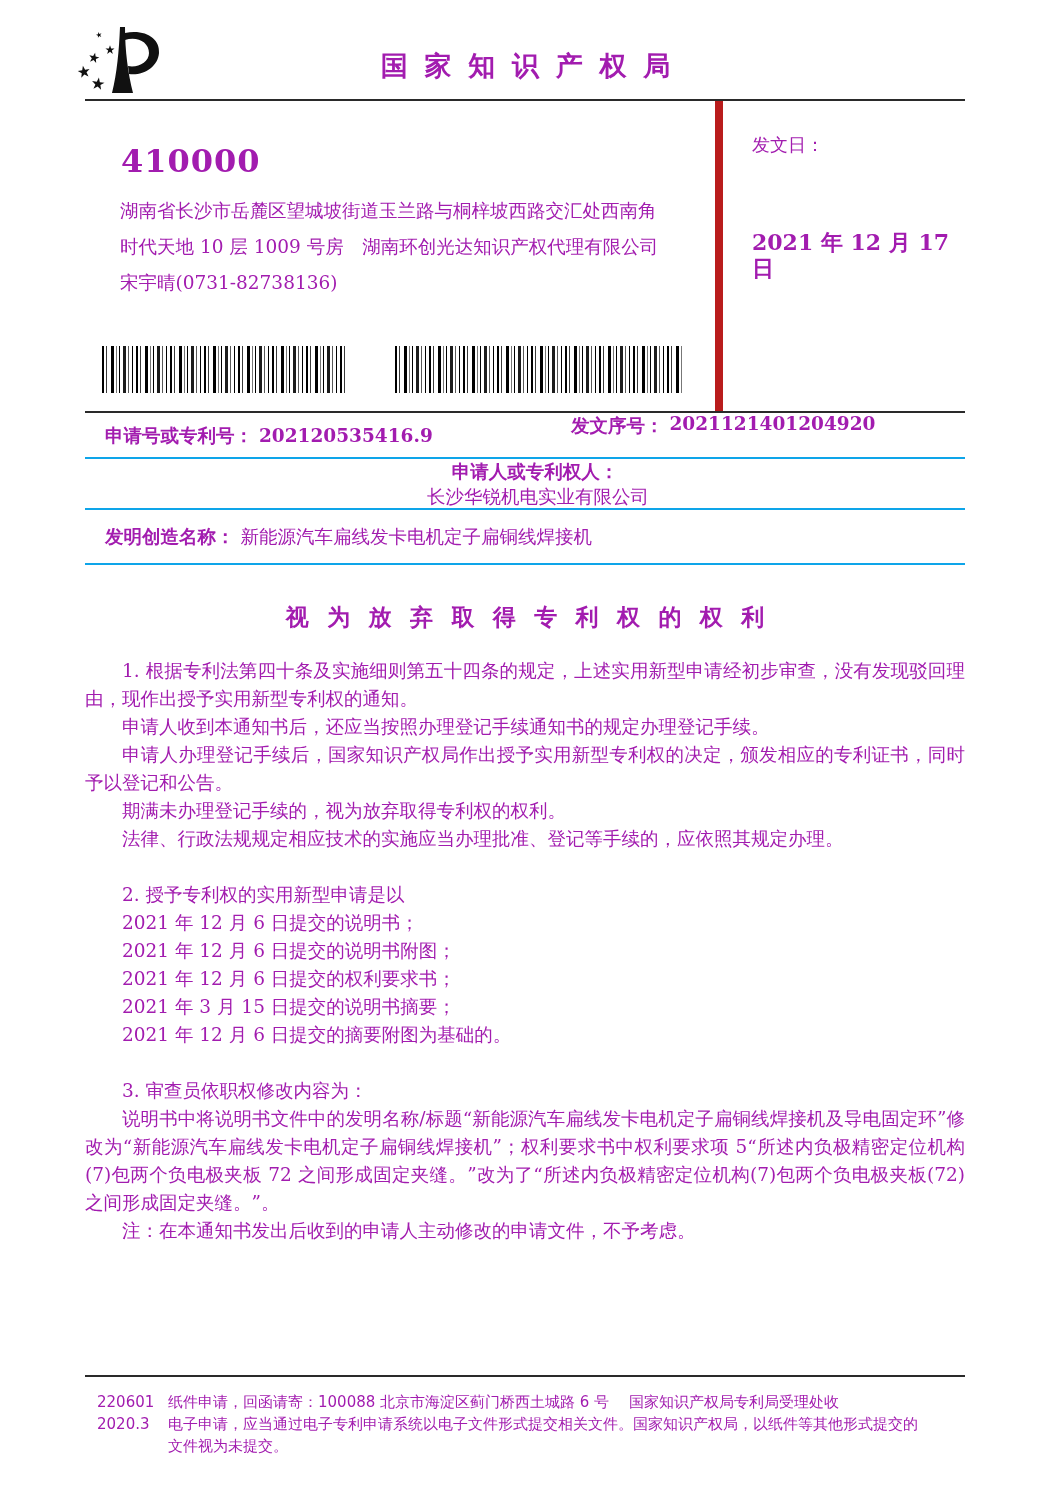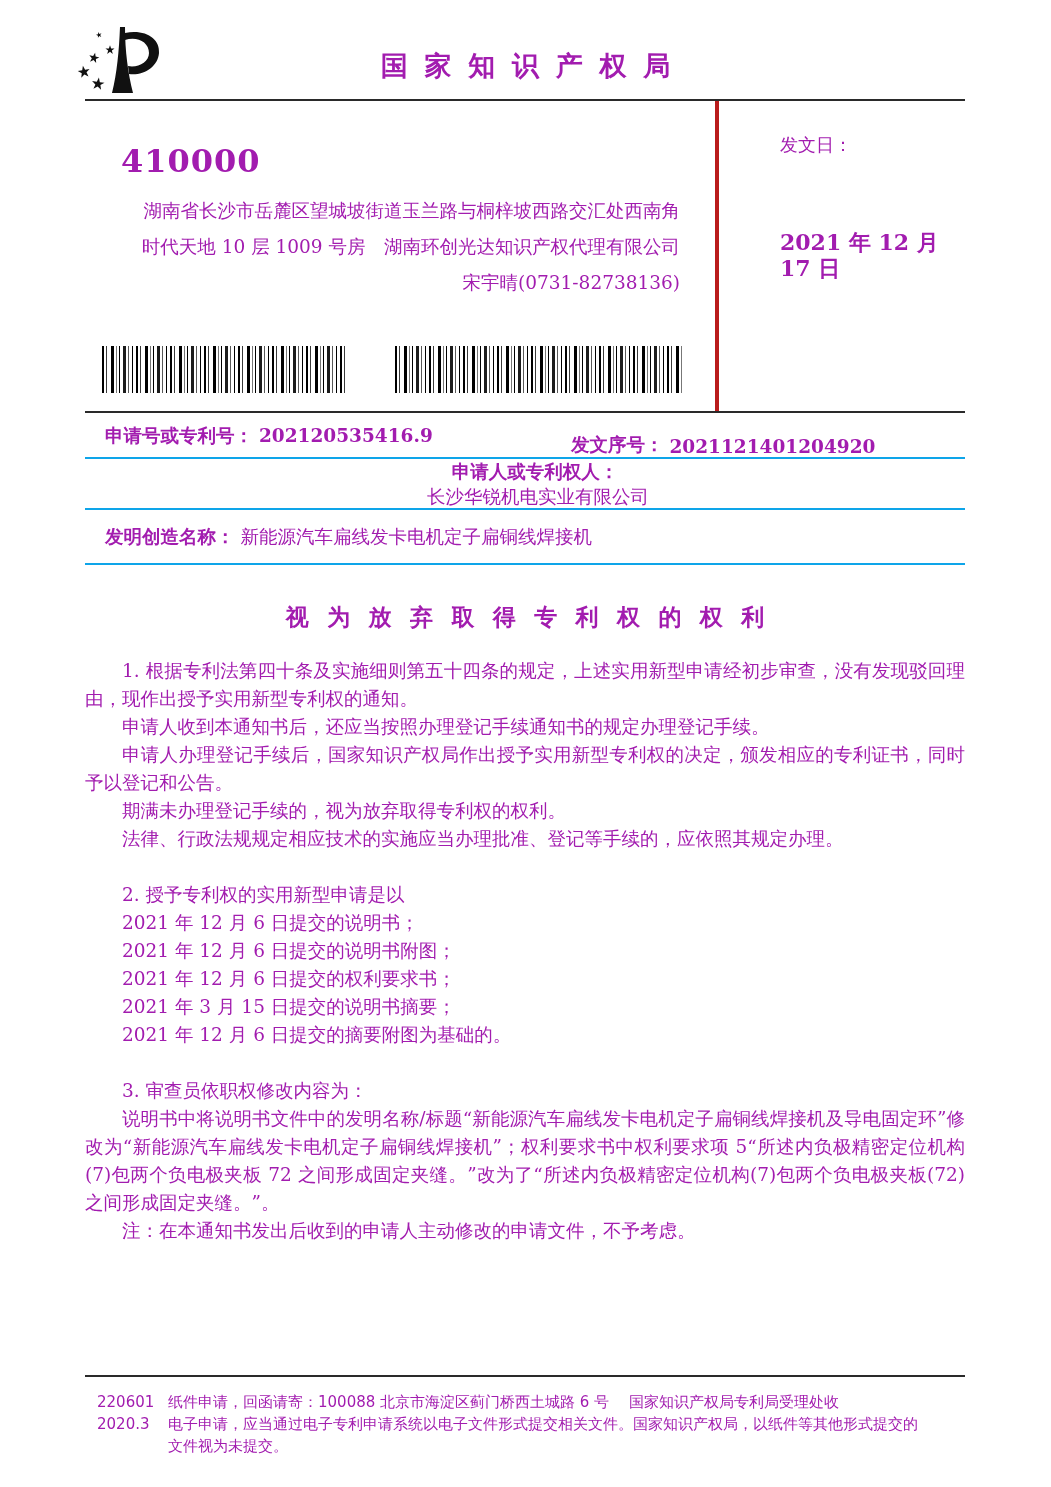--- a/index.html
+++ b/index.html
@@ -17,45 +17,45 @@
     letter-spacing:0.62em;padding-left:0.62em;box-sizing:border-box;
   }
   .top-rule{position:absolute;left:85px;top:99px;width:880px;border-top:2px solid #2a2a2a;}
   
   .info-grid{
     position:absolute;left:85px;top:101px;width:880px;height:310px;
     border-bottom:2px solid #2a2a2a;box-sizing:content-box;display:flex;
   }
   .info-left{position:relative;width:630px;}
   .postcode{margin:42px 0 0 36px;font-weight:bold;font-size:32px;line-height:36px;letter-spacing:1px;}
-  .addr-block{margin:14px 0 0 35px;width:560px;text-align:right;font-size:18.5px;line-height:36px;}
+  .addr-block{margin:14px 0 0 35px;width:560px;text-align:left;font-size:18.5px;line-height:36px;}
   .barcode{position:absolute;top:245px;height:47px;
     background:repeating-linear-gradient(90deg,
       #000 0px,#000 2px,#fff 2px,#fff 4px,
       #3a3a3a 4px,#3a3a3a 5px,#fff 5px,#fff 9px,
       #000 9px,#000 12px,#fff 12px,#fff 14px,
       #777 14px,#777 15px,#fff 15px,#fff 17px,
       #000 17px,#000 18px,#fff 18px,#fff 21px,
       #1c1c1c 21px,#1c1c1c 24px,#fff 24px,#fff 26px,
       #5a5a5a 26px,#5a5a5a 27px,#fff 27px,#fff 30px,
       #000 30px,#000 31px,#fff 31px,#fff 34px);
   }
   .barcode-1{left:17px;width:245px;}
   .barcode-2{left:310px;width:288px;}
-  .info-right{width:250px;border-left:4px solid #b91c1c;box-sizing:border-box;padding-left:32px;}
+  .info-right{width:250px;border-left:8px solid #b91c1c;box-sizing:border-box;}
   .issue-label{margin:32px 0 0 29px;font-size:18px;line-height:24px;}
   .issue-date{margin:72px 0 0 29px;font-weight:bold;font-size:22px;line-height:26px;}
   
   .meta{position:absolute;left:85px;top:413px;width:880px;font-size:18.5px;}
   .meta-row{position:relative;border-bottom:2px solid #0ea5e9;display:flex;align-items:center;padding-left:20px;box-sizing:border-box;}
   .row-1{height:46px;} .row-2{height:51px;flex-direction:column;} .row-3{height:55px;}
   .lbl{font-family:"DejaVu Sans","Liberation Sans",sans-serif;font-weight:bold;white-space:pre;}
   .val{margin-left:6px;white-space:pre;}
   .val-bold{font-weight:bold;}
-  .serial-pair{position:absolute;left:486px;top:0;height:100%;display:flex;align-items:flex-end;}
+  .serial-pair{position:absolute;left:486px;top:0;height:100%;display:flex;align-items:flex-start;}
   
   .notice{position:absolute;left:85px;top:565px;width:880px;}
   .notice-title{
     margin-top:36px;text-align:center;
     font-family:"DejaVu Sans","Liberation Sans",sans-serif;
     font-weight:bold;font-size:23px;line-height:32px;
     letter-spacing:0.8em;padding-left:0.8em;
   }
   .paras{margin-top:24px;font-size:18.5px;line-height:28px;}
   .para{margin:0;text-indent:2em;text-align:justify;}

